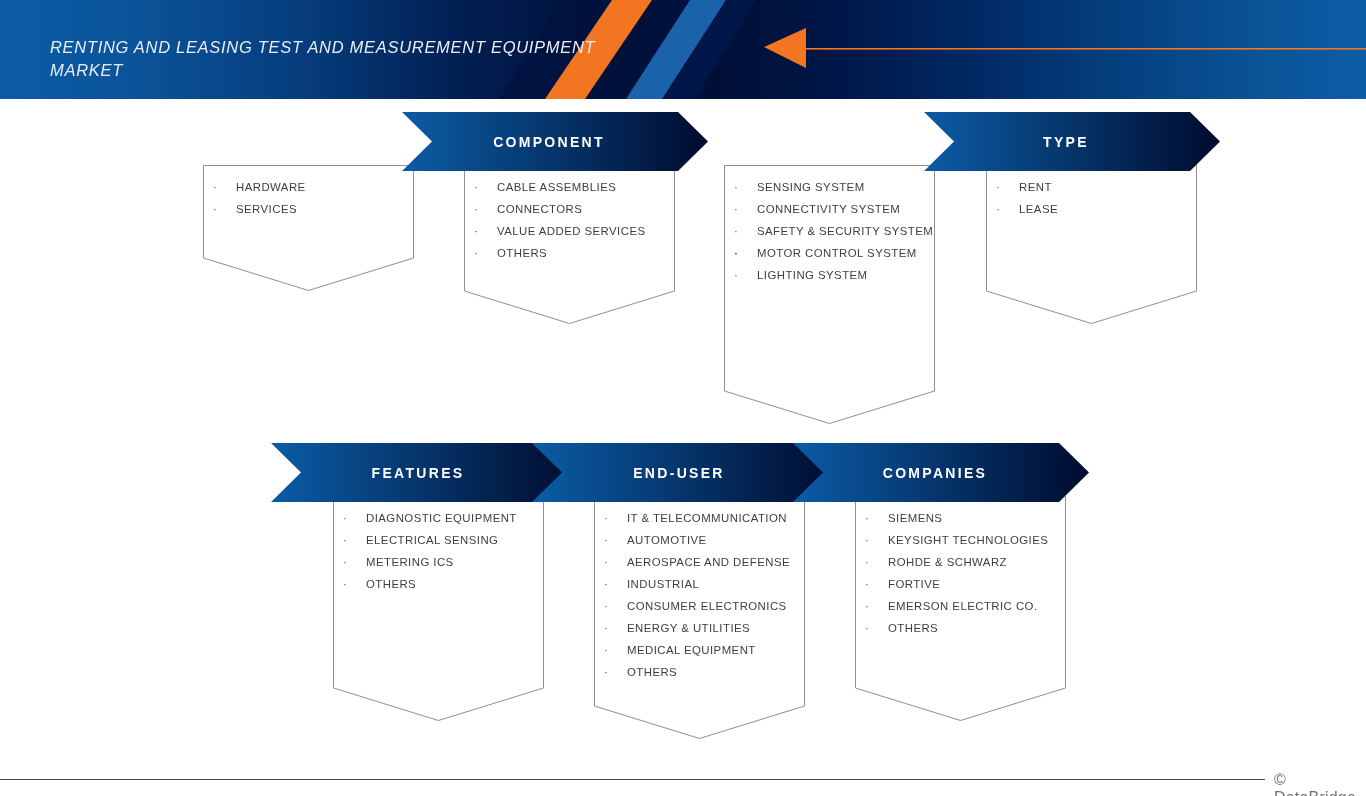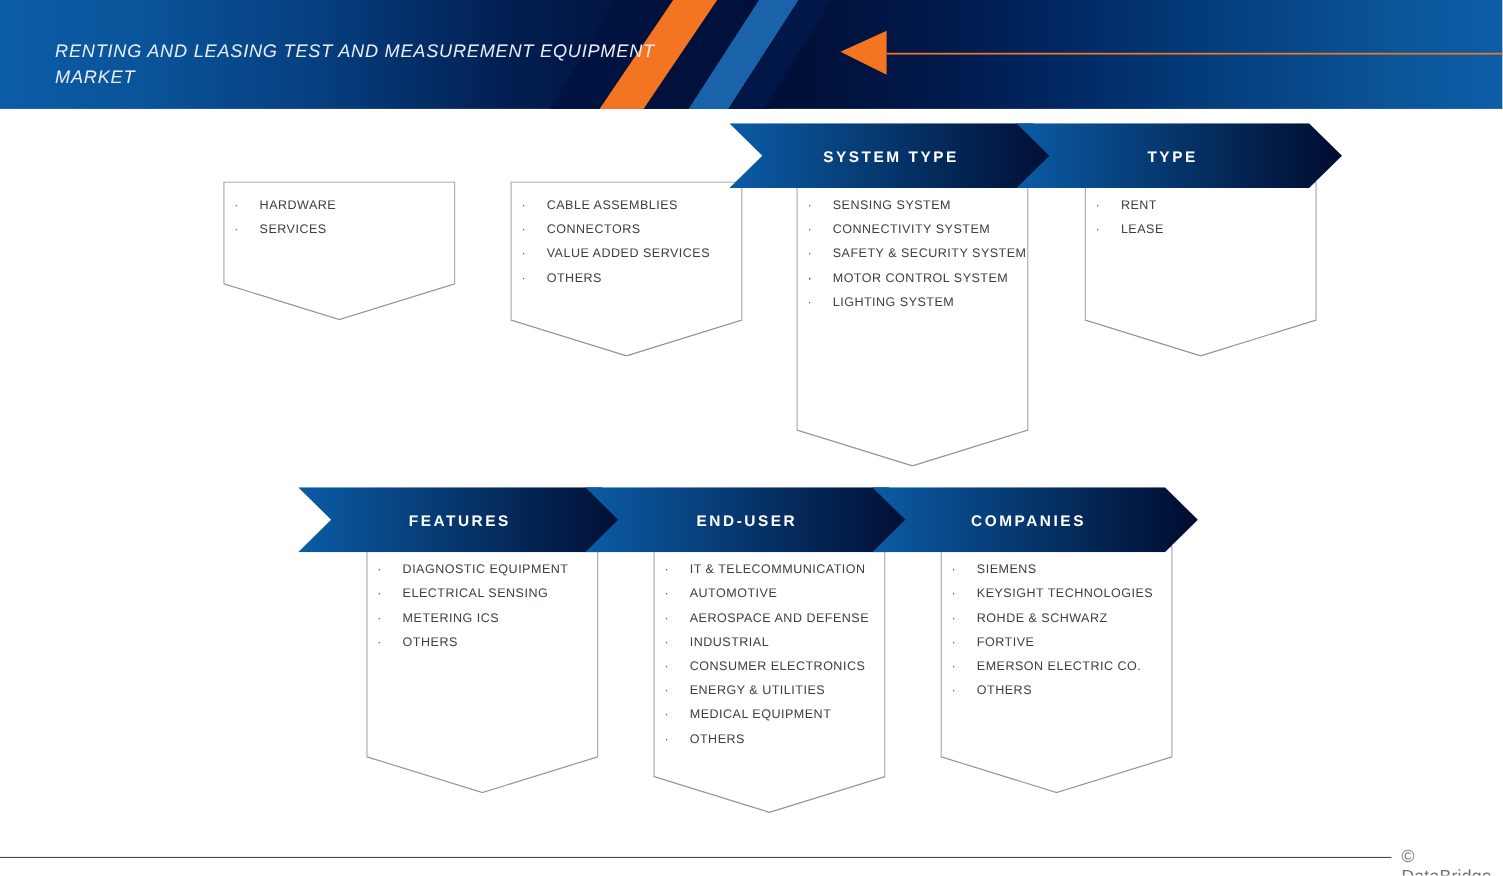--- a/index.html
+++ b/index.html
@@ -205,34 +205,34 @@
     <svg width="211" height="159" viewBox="0 0 211 159">
       <polygon points="0.5,0.5 210.5,0.5 210.5,126 105.5,158.5 0.5,126" fill="#ffffff" stroke="#8c9094" stroke-width="1"></polygon>
     </svg>
     <ul class="pennant-list">
       <li><span class="dot">·</span><span>RENT</span></li>
       <li><span class="dot">·</span><span>LEASE</span></li>
     </ul>
   </div>
 
 
-
-  <div class="banner" style="left:663px; top:112px; width:306px;">
+  <div class="banner" style="left:402px; top:112px; width:306px;">
     <svg width="306" height="59" viewBox="0 0 306 59">
       <defs>
-        <linearGradient id="g3" x1="0" y1="0" x2="1" y2="0">
-          <stop offset="0%" stop-color="#0b5ca6"></stop>
-          <stop offset="45%" stop-color="#06386f"></stop>
-          <stop offset="100%" stop-color="#000b2e"></stop>
-        </linearGradient>
-      </defs>
-      <polygon points="0,0 276,0 306,29.5 276,59 0,59 30,29.5" fill="url(#g3)"></polygon>
-    </svg>
-    <div class="banner-label">SYSTEM TYPE</div>
-  </div>
+        <linearGradient id="g2" x1="0" y1="0" x2="1" y2="0">
+          <stop offset="0%" stop-color="#0b5ca6"></stop>
+          <stop offset="45%" stop-color="#06386f"></stop>
+          <stop offset="100%" stop-color="#000b2e"></stop>
+        </linearGradient>
+      </defs>
+      <polygon points="0,0 276,0 306,29.5 276,59 0,59 30,29.5" fill="url(#g2)"></polygon>
+    </svg>
+    <div class="banner-label">COMPONENT</div>
+  </div>
+
 
   <div class="banner" style="left:924px; top:112px; width:296px;text-align:right;">
     <svg width="296" height="59" viewBox="0 0 296 59">
       <defs>
         <linearGradient id="g4" x1="0" y1="0" x2="1" y2="0">
           <stop offset="0%" stop-color="#0b5ca6"></stop>
           <stop offset="45%" stop-color="#06386f"></stop>
           <stop offset="100%" stop-color="#000b2e"></stop>
         </linearGradient>
       </defs>

